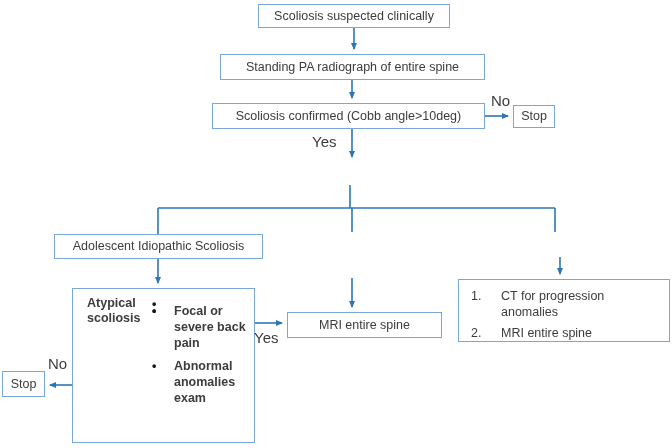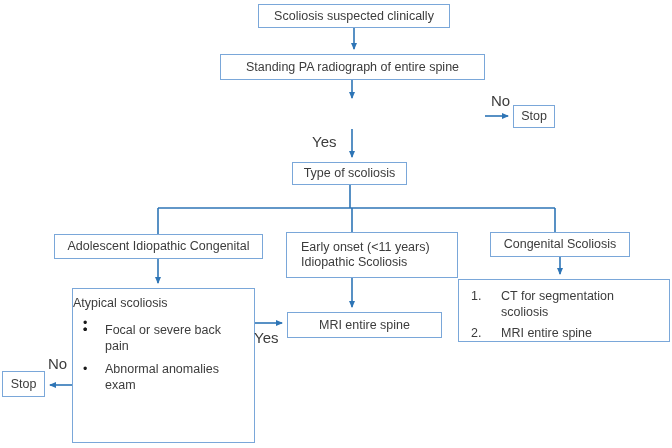--- a/index.html
+++ b/index.html
@@ -17,22 +17,22 @@
   svg.connectors line, svg.connectors polyline{stroke:var(--connector);stroke-width:1.6;fill:none;}
   #ah path{fill:var(--connector);}
   .node{
     position:absolute;border:1.5px solid var(--box-border);background:#fff;
     display:flex;align-items:center;justify-content:center;
     font-size:12.5px;line-height:15px;text-align:center;box-sizing:border-box;
   }
   .node.left{justify-content:flex-start;text-align:left;}
   .edge-label{position:absolute;font-size:15px;color:var(--text);}
   
-  .atypical{align-items:flex-start;flex-direction:column;justify-content:flex-start;
-    padding:7px 8px 4px 0;text-align:left;}
+  .atypical{align-items:flex-start;flex-direction:row;justify-content:flex-start;
+    padding:7px 8px 4px 14px;text-align:left;font-weight:bold;}
   .atypical .ttl{margin:0 0 4px 0;}
   .atypical ul{margin:0;padding:0 0 0 10px;list-style:none;}
   .atypical li{position:relative;padding-left:22px;margin-bottom:7px;line-height:16px;}
   .atypical li .blt{position:absolute;left:0;top:0;color:#1a1a1a;}
   
   .workup{flex-direction:column;align-items:stretch;justify-content:flex-start;
     padding:8px 6px 4px 12px;text-align:left;}
   .workup .row{display:flex;margin-bottom:5px;line-height:16px;}
   .workup .num{width:30px;flex:0 0 30px;}
 </style>
@@ -62,35 +62,33 @@
     <line x1="158" y1="208" x2="555" y2="208"></line>
     <line x1="158" y1="208" x2="158" y2="234"></line>
     <line x1="352" y1="208" x2="352" y2="232"></line>
     <line x1="555" y1="208" x2="555" y2="232"></line>
   </svg>
 
   <div class="node" style="left:220px;top:54px;width:265px;height:26px;">Standing PA radiograph of entire spine</div>
 
   <div class="node" style="left:258px;top:4px;width:192px;height:24px;">Scoliosis suspected clinically</div>
 
+  <div class="node" style="left:212px;top:103px;width:273px;height:26px;">Scoliosis confirmed (Cobb angle&gt;10deg)</div>
 
   <div class="node" style="left:513px;top:105px;width:42px;height:23px;">Stop</div>
 
-  <div class="node" style="left:292px;top:162px;width:115px;height:23px;">Type of scoliosis</div>
 
-  <div class="node" style="left:54px;top:234px;width:209px;height:25px;">Adolescent Idiopathic Congenital</div>
+  <div class="node" style="left:54px;top:234px;width:209px;height:25px;">Adolescent Idiopathic Scoliosis</div>
 
-  <div class="node left" style="left:286px;top:232px;width:172px;height:46px;padding:4px 10px 4px 14px;">Early onset (&lt;11 years) Idiopathic Scoliosis</div>
 
-  <div class="node" style="left:490px;top:232px;width:140px;height:25px;">Congenital Scoliosis</div>
 
   <div class="node workup" style="left:458px;top:279px;width:212px;height:63px;">
     <div class="row">
       <span class="num">1.</span>
-      <span>CT for segmentation scoliosis</span>
+      <span>CT for progression anomalies</span>
     </div>
     <div class="row">
       <span class="num">2.</span>
       <span>MRI entire spine</span>
     </div>
   </div>
 
   <div class="node atypical" style="left:72px;top:288px;width:183px;height:155px;">
     <div class="ttl">Atypical scoliosis</div>
     <ul>

